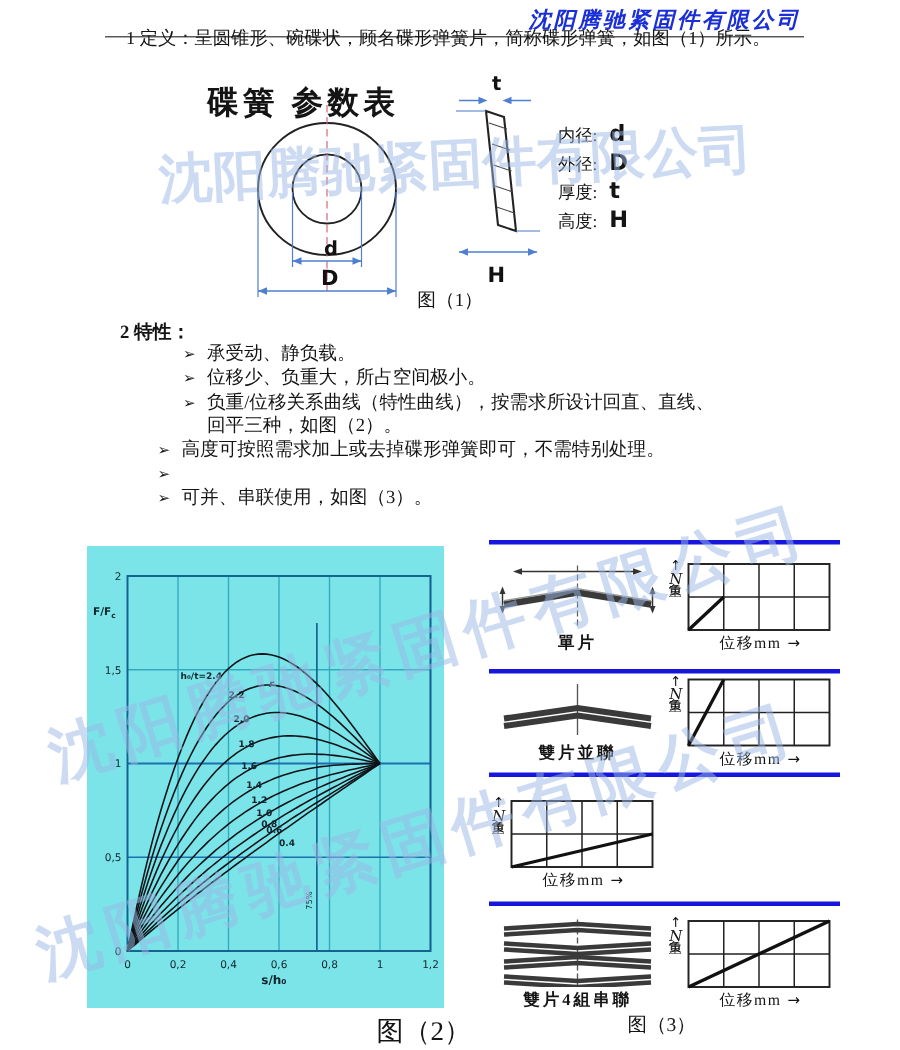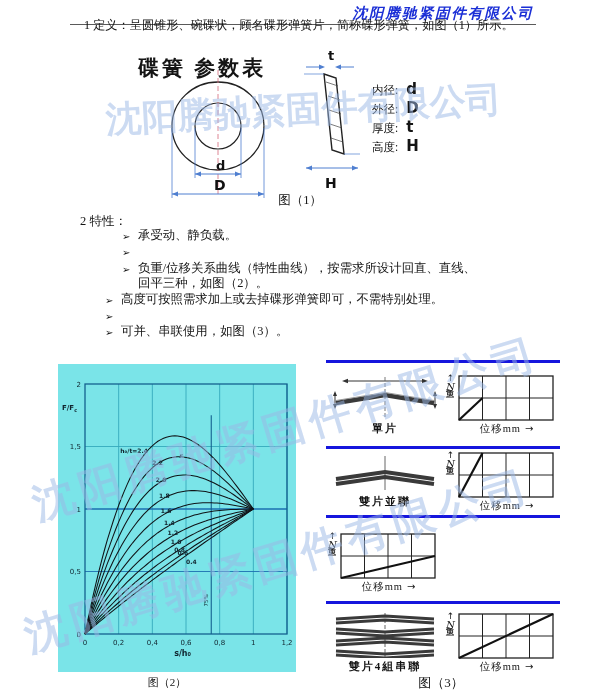--- a/index.html
+++ b/index.html
@@ -13,31 +13,31 @@
   .def{top:17px;left:84px;font-size:12.2px;width:480px;}
   
   .f1title{top:54px;left:138px;font-size:21px;font-weight:bold;letter-spacing:3px;}
   .f1ring{top:66px;left:146px;}
   .f1sect{top:50px;left:298px;}
   .f1params{top:80px;left:372px;font-size:11.5px;}
   .f1params .row{height:19px;line-height:19px;}
   .f1params .sym{font-weight:bold;font-size:15px;font-family:"DejaVu Sans",sans-serif;margin-left:8px;}
   .f1cap{top:192px;left:255px;width:90px;text-align:center;font-size:12.5px;}
   
-  .fhead{top:213px;left:80px;font-size:12.5px;}
+  .fhead{top:213px;left:80px;font-size:12.5px;font-weight:bold;}
   .flist{top:228px;left:100px;width:470px;font-size:12.4px;}
   .fitem{line-height:15.4px;display:flex;}
   .fitem.in1{padding-left:22px;}
   .fitem.in0{padding-left:5px;}
   .fitem .bt{flex:0 0 16px;font-size:10px;padding-top:1px;font-family:"DejaVu Sans",sans-serif;}
   .fitem .tx{white-space:pre-line;}
   
   .fig2{top:364px;left:58px;width:238px;height:308px;background:#7ae4e8;}
   .fig2 svg{display:block;}
-  .f2cap{top:675px;left:48px;width:238px;text-align:center;font-size:11px;}
+  .f2cap{top:675px;left:76px;width:238px;text-align:right;font-size:18px;}
   
   .f3col{top:358px;left:326px;width:238px;height:342px;}
   .f3sep{position:absolute;left:0;width:234px;height:3px;background:#1616dd;}
   .f3row{position:absolute;left:0;width:238px;display:flex;align-items:center;}
   .discbox{width:118px;display:flex;flex-direction:column;align-items:center;}
   .disclabel{font-size:11px;font-weight:bold;letter-spacing:2px;margin-top:1px;}
   .graphbox{display:flex;align-items:flex-start;}
   .ycol{display:flex;flex-direction:column;align-items:center;width:13px;padding-top:0;}
   .ycol .arr{font-size:9px;line-height:8px;font-family:"DejaVu Sans",sans-serif;}
   .ycol .vert{writing-mode:vertical-rl;text-orientation:upright;font-size:8.5px;line-height:10px;}
@@ -120,20 +120,21 @@
 <div class="abs f1cap">图（1）</div>
 
 <div class="abs fhead">2 特性：</div>
 <div class="abs flist">
   <div class="fitem in1">
       <span class="bt">➢</span>
       <span class="tx">承受动、静负载。</span>
     </div>
   <div class="fitem in1">
       <span class="bt">➢</span>
+      <span class="tx">位移少、负重大，所占空间极小。</span>
     </div>
   <div class="fitem in1">
       <span class="bt">➢</span>
       <span class="tx">负重/位移关系曲线（特性曲线），按需求所设计回直、直线、
 回平三种，如图（2）。</span>
     </div>
   <div class="fitem in0">
       <span class="bt">➢</span>
       <span class="tx">高度可按照需求加上或去掉碟形弹簧即可，不需特别处理。</span>
     </div>

